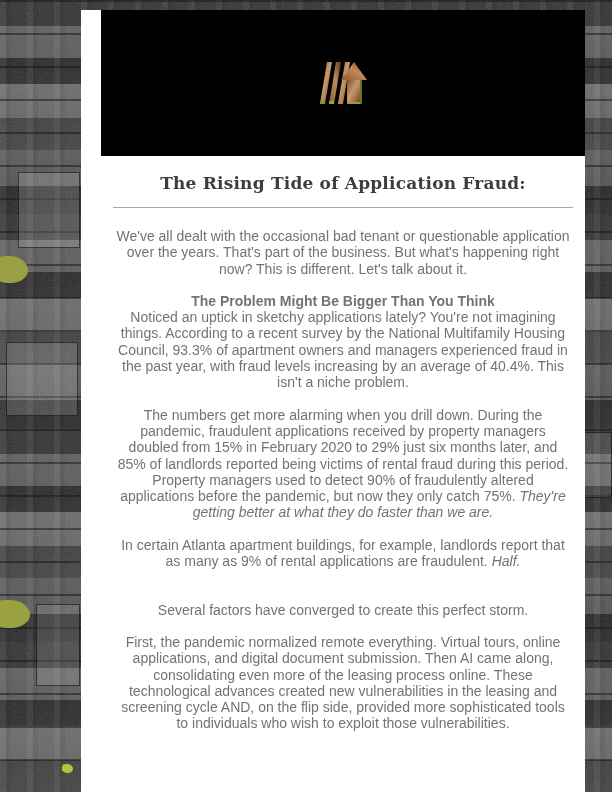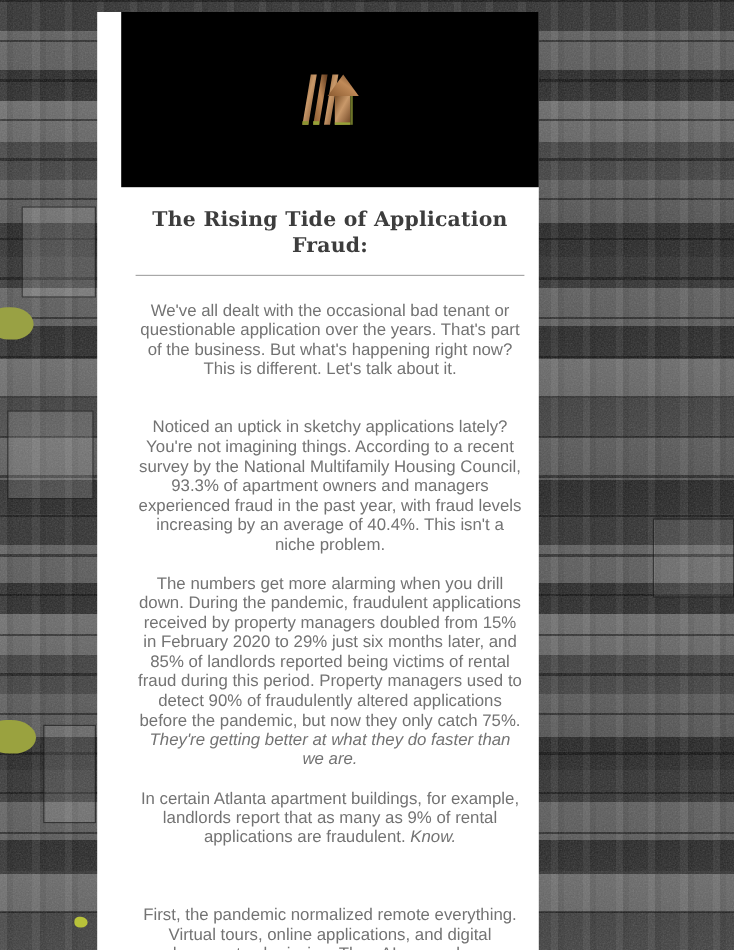--- a/index.html
+++ b/index.html
@@ -49,21 +49,21 @@
     border-radius: 40% 55% 50% 45%;
   }
   .splotch.s1 { left: -8px; top: 256px; width: 36px; height: 27px; background: #99a144; }
   .splotch.s2 { left: -10px; top: 600px; width: 40px; height: 28px; background: #9aa23f; }
   .splotch.s3 { left: 62px; top: 764px; width: 11px; height: 9px;  background: #b8c23a; }
 
   
   .card {
     position: absolute;
     left: 81px; top: 10px;
-    width: 368px; height: 782px;
+    width: 504px; height: 782px;
     background: #ffffff;
     padding-left: 20px;
   }
   .card-header {
     height: 146px;
     background: #000000;
     display: flex;
     align-items: center;
     justify-content: center;
   }
@@ -152,34 +152,35 @@
 
   <hr class="divider">
 
   <div class="content">
 
     <p>
       <span>We've all dealt with the occasional bad tenant or questionable application over the years. That's part of the business. But what's happening right now? This is different. Let's talk about it.</span>
     </p>
 
     <p>
-      <br>
+      <span class="section-heading">The Problem Might Be Bigger Than You Think</span><br>
       <span>Noticed an uptick in sketchy applications lately? You're not imagining things. According to a recent survey by the National Multifamily Housing Council, 93.3% of apartment owners and managers experienced fraud in the past year, with fraud levels increasing by an average of 40.4%. This isn't a niche problem.</span>
     </p>
 
     <p>
       <span>The numbers get more alarming when you drill down. During the pandemic, fraudulent applications received by property managers doubled from 15% in February 2020 to 29% just six months later, and 85% of landlords reported being victims of rental fraud during this period. Property managers used to detect 90% of fraudulently altered applications before the pandemic, but now they only catch 75%. </span><em>They're getting better at what they do faster than we are.</em>
     </p>
 
     <p>
-      <span>In certain Atlanta apartment buildings, for example, landlords report that as many as 9% of rental applications are fraudulent. </span><em>Know.</em>
+      <span>In certain Atlanta apartment buildings, for example, landlords report that as many as 9% of rental applications are fraudulent. </span><em>Half.</em>
     </p>
 
     <p>
       <br>
+      <span>Several factors have converged to create this perfect storm.</span>
     </p>
 
     <p>
       <span>First, the pandemic normalized remote everything. Virtual tours, online applications, and digital document submission. Then AI came along, consolidating even more of the leasing process online. These technological advances created new vulnerabilities in the leasing and screening cycle AND, on the flip side, provided more sophisticated tools to individuals who wish to exploit those vulnerabilities.</span>
     </p>
 
   </div>
 </div>
 
 </body></html>

